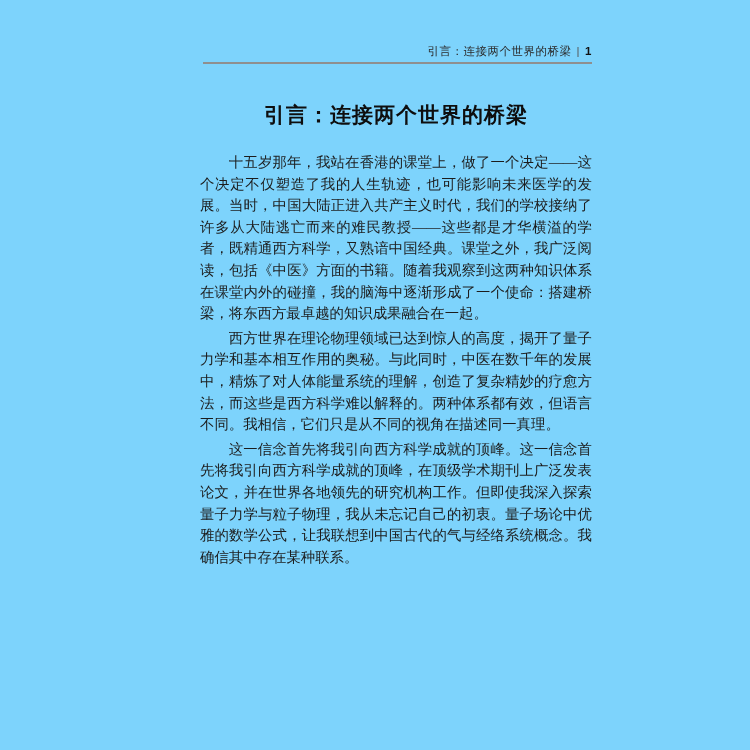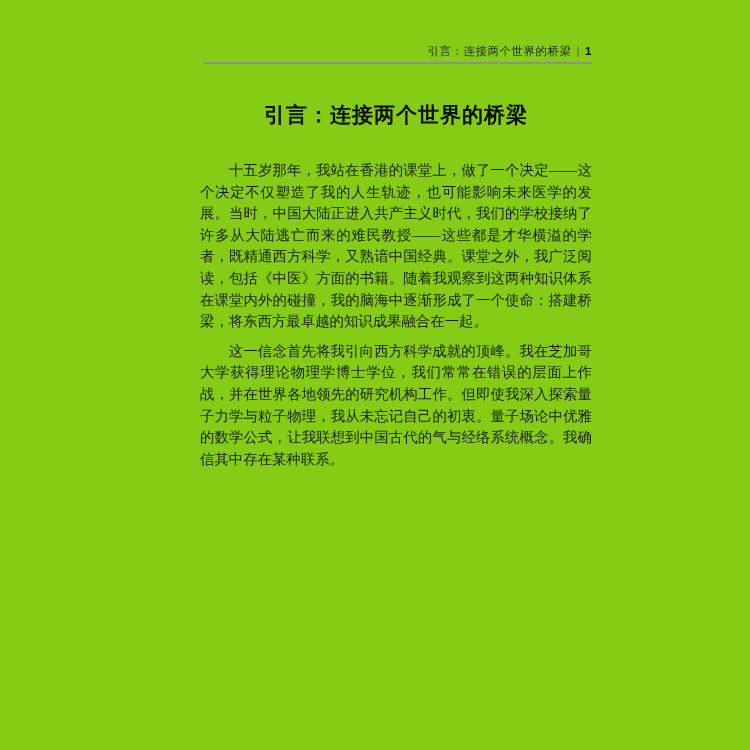--- a/index.html
+++ b/index.html
@@ -4,21 +4,21 @@
 <style>
   html, body {
     margin: 0;
     padding: 0;
     background: #ffffff;
   }
   .page {
     position: relative;
     width: 750px;
     height: 750px;
-    background: #84cc16;
+    background: #7dd3fc;
     overflow: hidden;
     font-family: "Liberation Serif", serif;
     color: #1c1c1c;
   }
   .running-header {
     position: absolute;
     top: 44px;
     left: 200px;
     width: 392px;
     text-align: right;
@@ -59,21 +59,21 @@
     letter-spacing: 1px;
     color: #0e0e0e;
   }
   .body-text {
     position: absolute;
     top: 152px;
     left: 200px;
     width: 392px;
   }
   .body-text p {
-    margin: 8px 0 3px 0;
+    margin: 0 0 3px 0;
     font-size: 14.4px;
     line-height: 21.6px;
     text-align: justify;
     text-justify: inter-ideograph;
     text-indent: 2em;
     color: #1c1c1c;
   }
 </style>
 </head>
 <body>
@@ -83,16 +83,17 @@
   <div class="running-header">
     <span>引言：连接两个世界的桥梁</span><span class="sep">|</span><span class="pagenum">1</span>
   </div>
 
   <div class="header-rule"></div>
 
   <h1 class="chapter-title">引言：连接两个世界的桥梁</h1>
 
   <div class="body-text">
     <p>十五岁那年，我站在香港的课堂上，做了一个决定——这个决定不仅塑造了我的人生轨迹，也可能影响未来医学的发展。当时，中国大陆正进入共产主义时代，我们的学校接纳了许多从大陆逃亡而来的难民教授——这些都是才华横溢的学者，既精通西方科学，又熟谙中国经典。课堂之外，我广泛阅读，包括《中医》方面的书籍。随着我观察到这两种知识体系在课堂内外的碰撞，我的脑海中逐渐形成了一个使命：搭建桥梁，将东西方最卓越的知识成果融合在一起。</p>
-    <p>这一信念首先将我引向西方科学成就的顶峰。我在芝加哥大学获得理论物理学博士学位，我们常常在错误的层面上作战，并在世界各地领先的研究机构工作。但即使我深入探索量子力学与粒子物理，我从未忘记自己的初衷。量子场论中优雅的数学公式，让我联想到中国古代的气与经络系统概念。我确信其中存在某种联系。</p>
+    <p>西方世界在理论物理领域已达到惊人的高度，揭开了量子力学和基本相互作用的奥秘。与此同时，中医在数千年的发展中，精炼了对人体能量系统的理解，创造了复杂精妙的疗愈方法，而这些是西方科学难以解释的。两种体系都有效，但语言不同。我相信，它们只是从不同的视角在描述同一真理。</p>
+    <p>这一信念首先将我引向西方科学成就的顶峰。这一信念首先将我引向西方科学成就的顶峰，在顶级学术期刊上广泛发表论文，并在世界各地领先的研究机构工作。但即使我深入探索量子力学与粒子物理，我从未忘记自己的初衷。量子场论中优雅的数学公式，让我联想到中国古代的气与经络系统概念。我确信其中存在某种联系。</p>
   </div>
 
 </div>
 
 </body></html>

